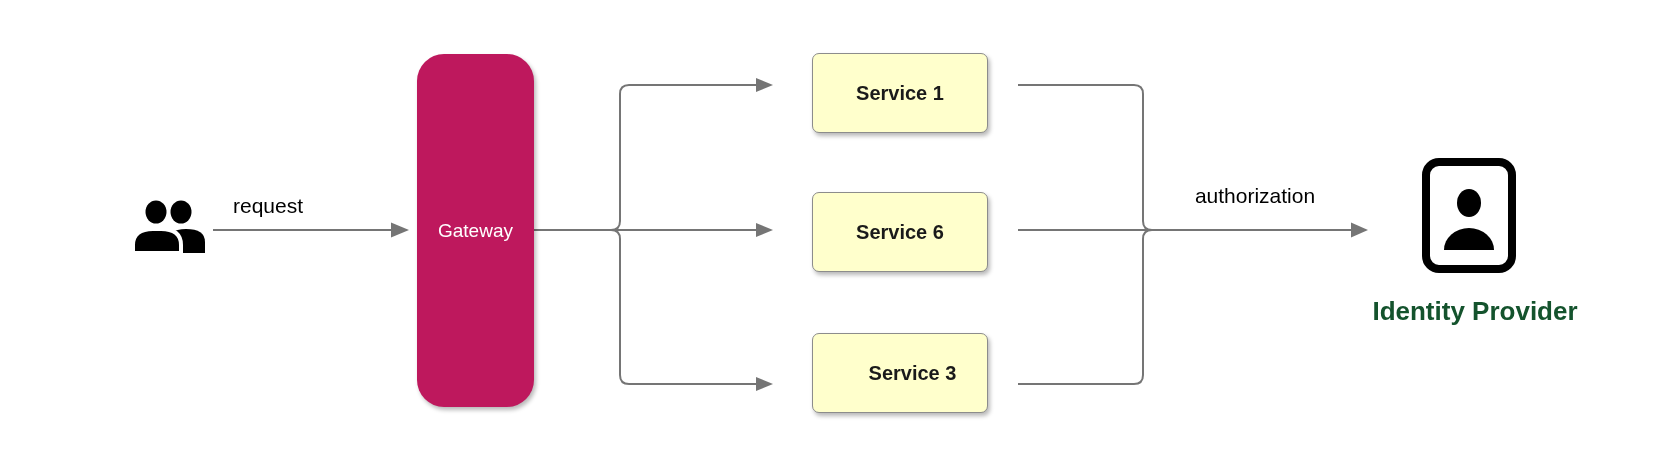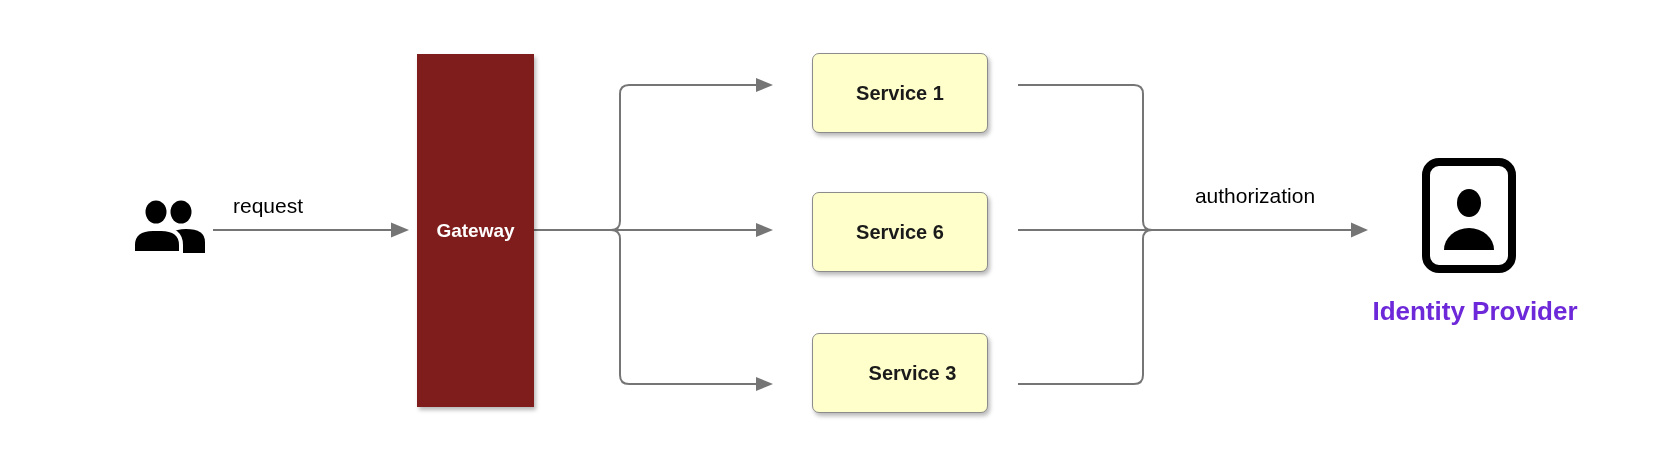--- a/index.html
+++ b/index.html
@@ -15,25 +15,26 @@
 
   .node {
     position: absolute;
     display: flex;
     align-items: center;
     justify-content: center;
     box-sizing: border-box;
   }
   .gateway {
     left: 417px; top: 54px; width: 117px; height: 353px;
-    background: #7f1d1d;
+    background: #be185d;
     color: #ffffff;
-    font-weight: bold;
+    font-weight: normal;
     font-size: 19px;
     box-shadow: 2px 3px 4px rgba(0,0,0,0.28);
+    border-radius: 27px;
   }
   .service {
     left: 812px; width: 176px; height: 80px;
     background: #FFFFCC;
     border: 1.5px solid #8C8C8C;
     border-radius: 7px;
     box-shadow: 2px 3px 4px rgba(0,0,0,0.28);
     color: #1a1a1a;
     font-weight: bold;
     font-size: 20px;
@@ -50,21 +51,21 @@
   }
   .request-label { left: 188px; top: 194px; width: 160px; }
   .auth-label    { left: 1155px; top: 184px; width: 200px; }
 
   .idp-label {
     position: absolute;
     left: 1320px; top: 296px; width: 310px;
     text-align: center;
     font-weight: bold;
     font-size: 26px;
-    color: #6d28d9;
+    color: #14532d;
   }
 </style>
 </head>
 <body>
 
 <div class="canvas">
 
   <svg class="layer" width="1672" height="462" viewBox="0 0 1672 462">
 
     <g fill="#000000">

